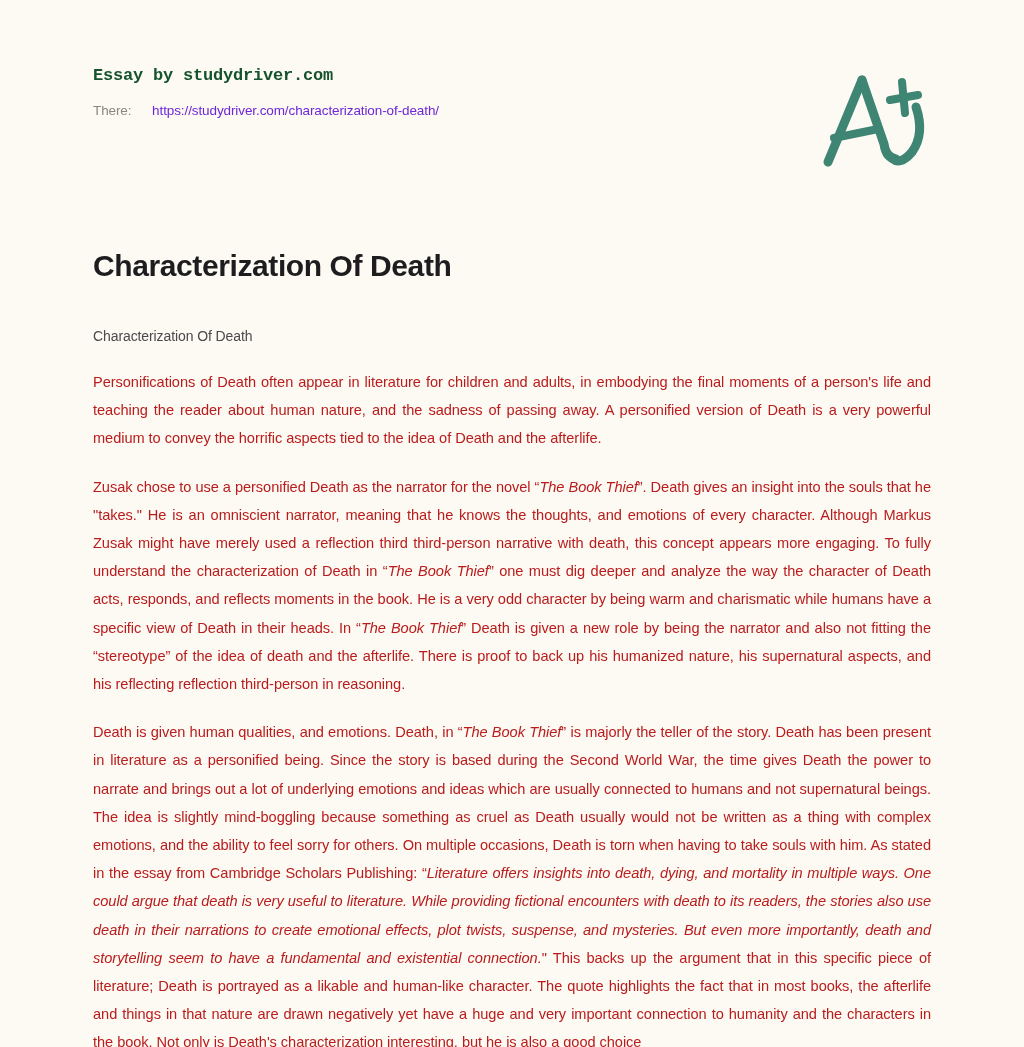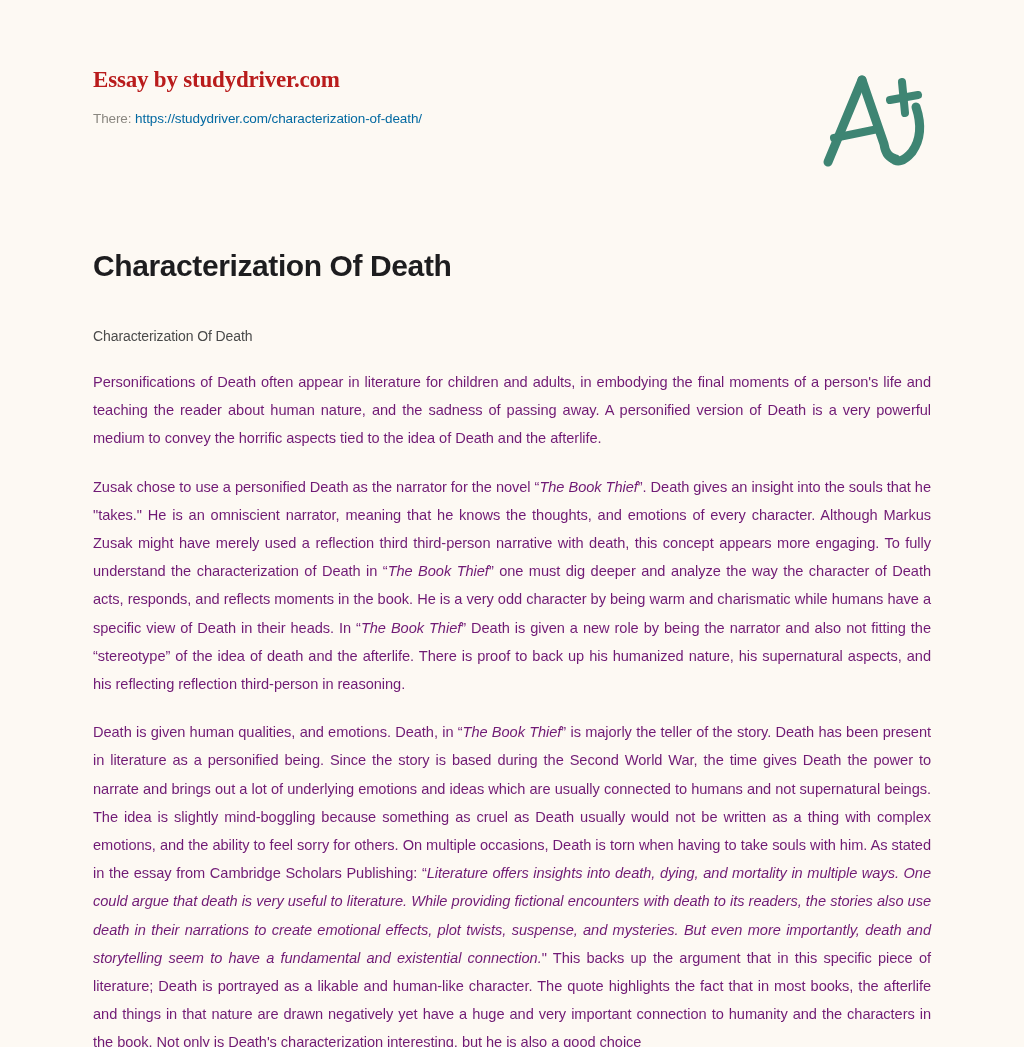--- a/index.html
+++ b/index.html
@@ -27,39 +27,40 @@
     top: 0;
     width: 1024px;
     height: 200px;
   }
   .header-text {
     position: absolute;
     left: 93px;
     top: 66px;
   }
   .brand-line {
-    font-family: Liberation Serif, serif;
-    font-size: 23px;
+    font-family: Liberation Mono, monospace;
+    font-size: 17px;
     font-weight: bold;
-    color: #b91c1c;
+    color: #14532d;
     letter-spacing: -0.2px;
     line-height: 1.2;
     white-space: nowrap;
   }
   .source-line {
     margin-top: 17px;
     font-family: "Liberation Sans", sans-serif;
     font-size: 13.5px;
     color: #8a8780;
     white-space: nowrap;
     letter-spacing: -0.1px;
   }
   .source-url {
-    color: #0369a1;
+    color: #6d28d9;
     text-decoration: none;
+    margin-left: 17px;
   }
 
   
   .logo {
     position: absolute;
     left: 812px;
     top: 66px;
     width: 120px;
     height: 104px;
   }
@@ -88,21 +89,21 @@
     margin: 44px 0 0 0;
     letter-spacing: -0.1px;
   }
   .body-copy {
     margin-top: 24px;
   }
   .body-copy p {
     font-family: "Liberation Sans", sans-serif;
     font-size: 14.6px;
     line-height: 28.2px;
-    color: #701a75;
+    color: #b91c1c;
     text-align: justify;
     margin: 0 0 20px 0;
     letter-spacing: -0.05px;
   }
   .body-copy p:last-child { margin-bottom: 0; }
   .body-copy em { }
 </style>
 </head>
 <body>
 

